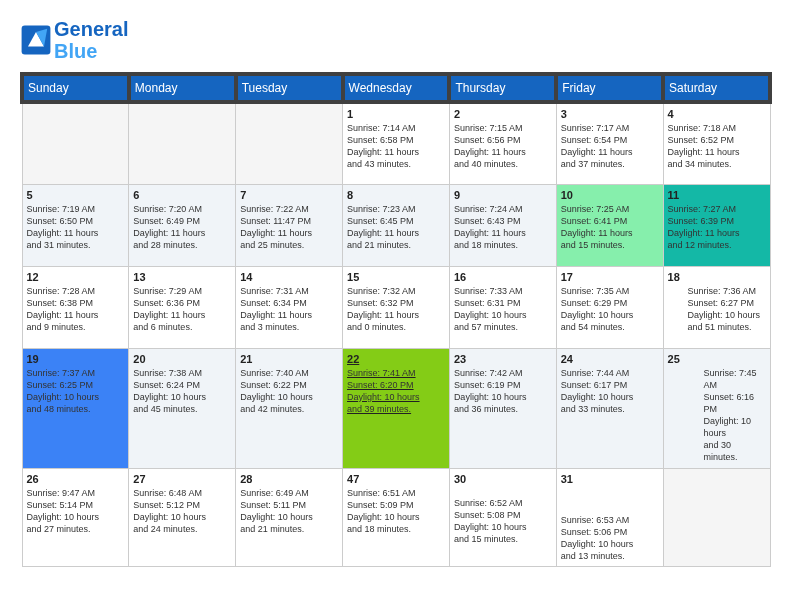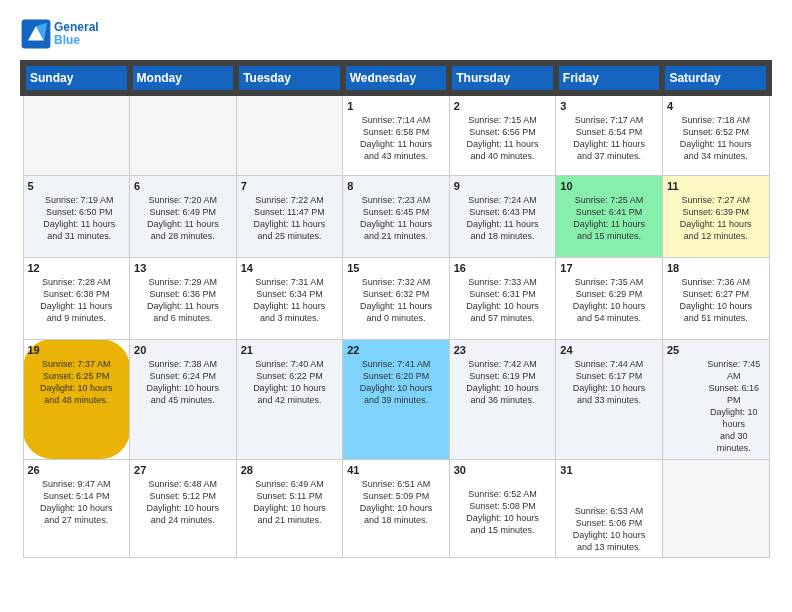--- a/index.html
+++ b/index.html
@@ -20,21 +20,21 @@
       justify-content: space-between;
       align-items: flex-start;
       margin-bottom: 10px;
     }
     .logo {
       display: flex;
       align-items: center;
       gap: 0px;
     }
     .logo-text {
-      font-size: 12px;
+      font-size: 20px;
       font-weight: bold;
       color: #1a1a1a;
       line-height: 1.1;
     }
     .logo-text span {
       color: #1565c0;
     }
     .logo-icon {
       width: 32px;
       height: 32px;
@@ -56,24 +56,24 @@
     }
     .calendar {
       width: 100%;
       border-collapse: collapse;
       table-layout: fixed;
     }
     .calendar th {
       background-color: #1565c0;
       color: #fff;
       font-size: 12px;
-      font-weight: bold;
+      font-weight: normal;
       padding: 5px 4px;
       text-align: left;
-      border: 6px solid #404040;
+      border: 4px solid #404040;
     }
     .calendar td {
       border: 1px solid #ccc;
       vertical-align: top;
       padding: 4px 4px;
       font-size: 9.5px;
       color: #222;
       height: 82px;
       background: #fff;
     }
@@ -86,21 +86,20 @@
     .day-number {
       font-size: 11px;
       font-weight: bold;
       display: block;
       margin-bottom: 2px;
     }
     .day-info {
       font-size: 9px;
       color: #333;
       line-height: 1.35;
-      text-align: center;
     }
     .calendar tbody tr:nth-child(even) td:not(.empty) {
       background: #f9f9f9;
     }
   </style>
 </head>
 <body>
 
 <div class="page">
   <div class="header">
@@ -165,21 +164,21 @@
             <span class="day-number">4</span>
             <div class="day-info" style="white-space: pre-line;">Sunrise: 7:18 AM
 Sunset: 6:52 PM
 Daylight: 11 hours
 and 34 minutes.</div>
           </td>
         </tr>
         <tr>
           <td style="background: rgb(240, 244, 248);">
             <span class="day-number">5</span>
-            <div class="day-info" style="white-space: pre-line; margin-left: 6px;">Sunrise: 7:19 AM
+            <div class="day-info" style="white-space: pre-line;">Sunrise: 7:19 AM
 Sunset: 6:50 PM
 Daylight: 11 hours
 and 31 minutes.</div>
           </td>
           <td style="background: rgb(240, 244, 248);">
             <span class="day-number">6</span>
             <div class="day-info" style="white-space: pre-line;">Sunrise: 7:20 AM
 Sunset: 6:49 PM
 Daylight: 11 hours
 and 28 minutes.</div>
@@ -205,21 +204,21 @@
 Daylight: 11 hours
 and 18 minutes.</div>
           </td>
           <td style="background: #86efac;">
             <span class="day-number">10</span>
             <div class="day-info" style="white-space: pre-line;">Sunrise: 7:25 AM
 Sunset: 6:41 PM
 Daylight: 11 hours
 and 15 minutes.</div>
           </td>
-          <td style="background: #fef9c3;">
+          <td style="background: #14b8a6;">
             <span class="day-number">11</span>
             <div class="day-info" style="white-space: pre-line;">Sunrise: 7:27 AM
 Sunset: 6:39 PM
 Daylight: 11 hours
 and 12 minutes.</div>
           </td>
         </tr>
         <tr>
           <td>
             <span class="day-number">12</span>
@@ -258,49 +257,49 @@
           </td>
           <td>
             <span class="day-number">17</span>
             <div class="day-info" style="white-space: pre-line;">Sunrise: 7:35 AM
 Sunset: 6:29 PM
 Daylight: 10 hours
 and 54 minutes.</div>
           </td>
           <td>
             <span class="day-number">18</span>
-            <div class="day-info" style="white-space: pre-line;">Sunrise: 7:36 AM
+            <div class="day-info" style="white-space: pre-line; margin-left: 20px;">Sunrise: 7:36 AM
 Sunset: 6:27 PM
 Daylight: 10 hours
 and 51 minutes.</div>
           </td>
         </tr>
         <tr>
-          <td style="background: #eab308; border-radius: 29px;">
+          <td style="background: #3b82f6;">
             <span class="day-number">19</span>
             <div class="day-info" style="white-space: pre-line;">Sunrise: 7:37 AM
 Sunset: 6:25 PM
 Daylight: 10 hours
 and 48 minutes.</div>
           </td>
           <td style="background: rgb(240, 244, 248); margin-top: 16px;">
             <span class="day-number">20</span>
             <div class="day-info" style="white-space: pre-line;">Sunrise: 7:38 AM
 Sunset: 6:24 PM
 Daylight: 10 hours
 and 45 minutes.</div>
           </td>
           <td style="background: rgb(240, 244, 248);">
             <span class="day-number">21</span>
             <div class="day-info" style="white-space: pre-line;">Sunrise: 7:40 AM
 Sunset: 6:22 PM
 Daylight: 10 hours
 and 42 minutes.</div>
           </td>
-          <td style="background: #7dd3fc;">
+          <td style="background: #84cc16; text-decoration: underline;">
             <span class="day-number">22</span>
             <div class="day-info" style="white-space: pre-line;">Sunrise: 7:41 AM
 Sunset: 6:20 PM
 Daylight: 10 hours
 and 39 minutes.</div>
           </td>
           <td style="background: rgb(240, 244, 248);">
             <span class="day-number">23</span>
             <div class="day-info" style="white-space: pre-line;">Sunrise: 7:42 AM
 Sunset: 6:19 PM
@@ -338,21 +337,21 @@
 and 24 minutes.</div>
           </td>
           <td>
             <span class="day-number">28</span>
             <div class="day-info" style="white-space: pre-line;">Sunrise: 6:49 AM
 Sunset: 5:11 PM
 Daylight: 10 hours
 and 21 minutes.</div>
           </td>
           <td>
-            <span class="day-number">41</span>
+            <span class="day-number">47</span>
             <div class="day-info" style="white-space: pre-line;">Sunrise: 6:51 AM
 Sunset: 5:09 PM
 Daylight: 10 hours
 and 18 minutes.</div>
           </td>
           <td>
             <span class="day-number">30</span>
             <div class="day-info" style="white-space: pre-line; margin-top: 12px;">Sunrise: 6:52 AM
 Sunset: 5:08 PM
 Daylight: 10 hours

